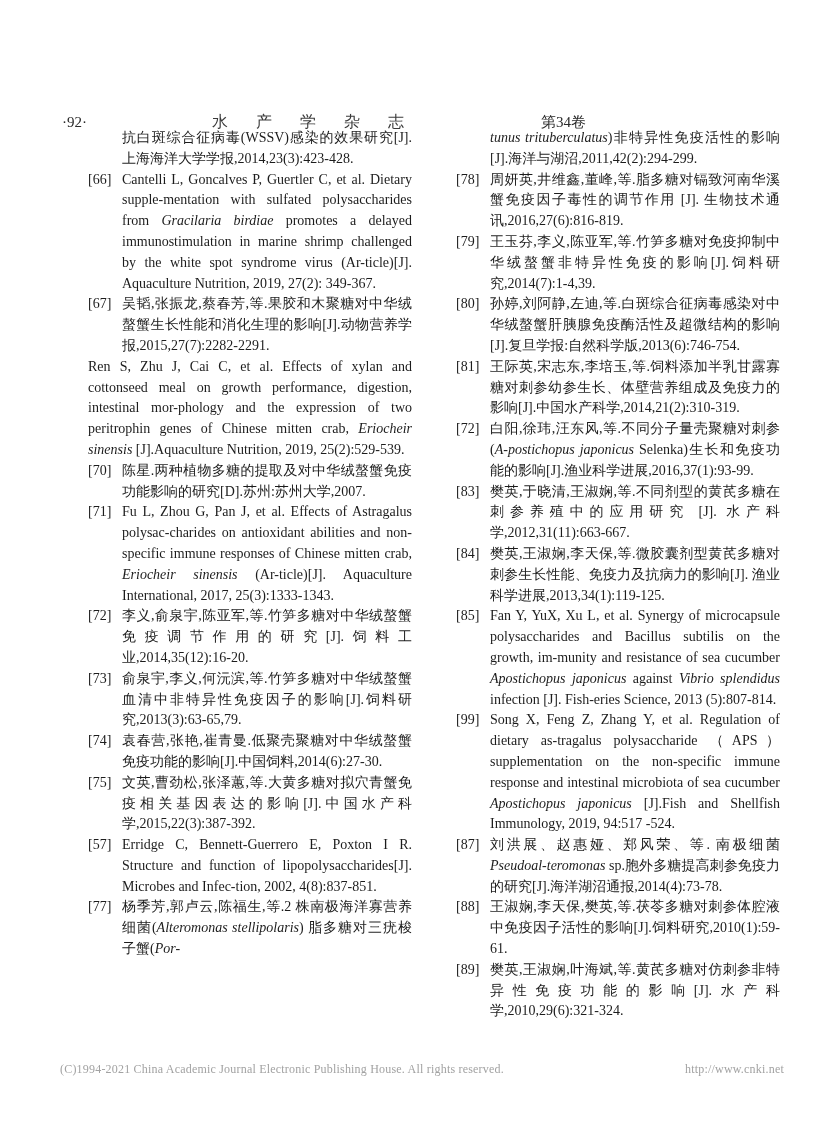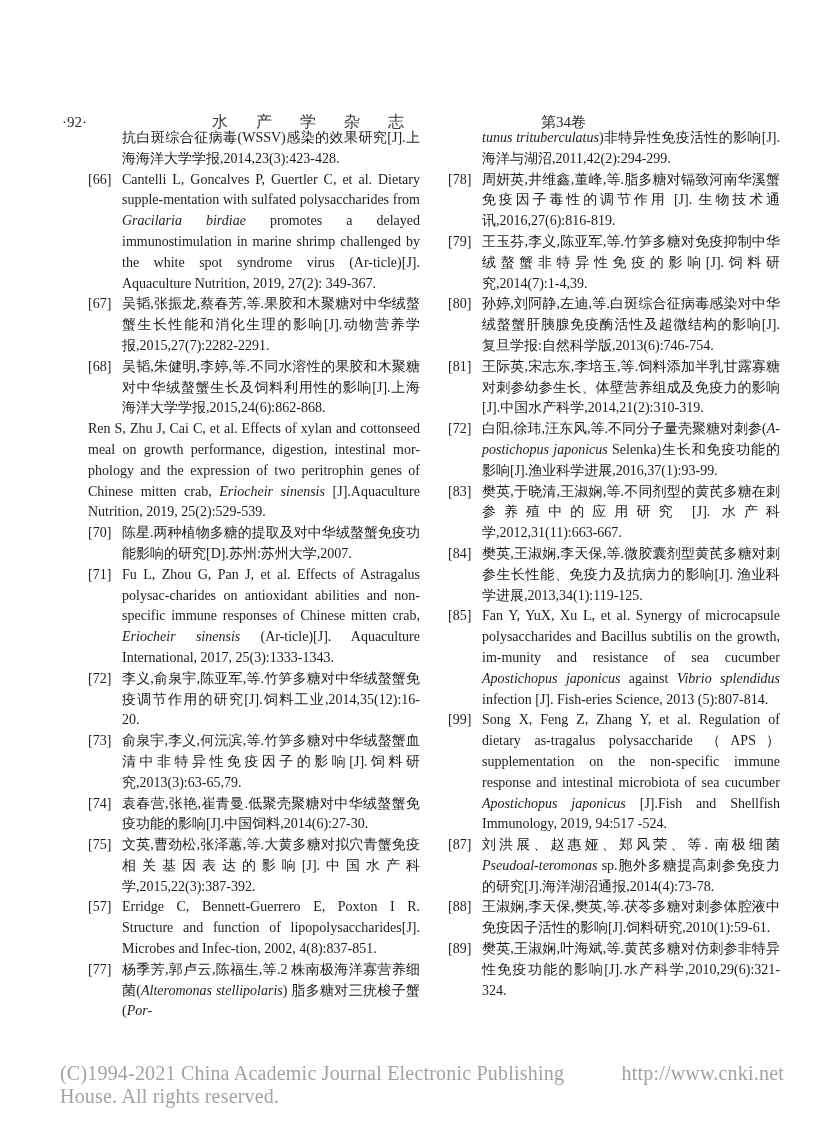--- a/index.html
+++ b/index.html
@@ -14,32 +14,32 @@
 
   .header {
     position: absolute; top: 84px; left: 62px; right: 76px;
     display: flex; justify-content: space-between; align-items: baseline;
     font-size: 15px; color: #2a2a2a;
   }
   .journal-title { letter-spacing: 12px; font-size: 16px; color:#3a3a3a;margin-top:28px; }
 
   .columns {
     position: absolute; top: 128px; left: 88px; width: 692px;
-    display: flex; gap: 28px;
+    display: flex; gap: 44px;
   }
   .col { width: 332px; }
 
   .ref { display: flex; font-size: 14px; line-height: 20.8px; }
   .ref-num { width: 34px; flex-shrink: 0; }
   .ref-text { flex: 1; text-align: justify; }
   .ref-text i { font-style: italic; }
 
   .footer {
     position: absolute; top: 1062px; left: 60px; width: 724px;
-    font-size: 20px; color: #a2a2a2;
+    font-size: 12px; color: #a2a2a2;
     display: flex; justify-content: space-between;
     letter-spacing: 0.2px;
   }
 </style>
 </head>
 <body>
 
 <div class="page">
 
   <div class="header">
@@ -54,24 +54,20 @@
           <span class="ref-num"></span>
           <span class="ref-text">抗白斑综合征病毒(WSSV)感染的效果研究[J].上海海洋大学学报,2014,23(3):423-428.</span>
         </div>
         <div class="ref">
           <span class="ref-num">[66]</span>
           <span class="ref-text">Cantelli L, Goncalves P, Guertler C, et al. Dietary supple-mentation with sulfated polysaccharides from <i>Gracilaria birdiae</i> promotes a delayed immunostimulation in marine shrimp challenged by the white spot syndrome virus (Ar-ticle)[J]. Aquaculture Nutrition, 2019, 27(2): 349-367.</span>
         </div>
         <div class="ref">
           <span class="ref-num">[67]</span>
           <span class="ref-text">吴韬,张振龙,蔡春芳,等.果胶和木聚糖对中华绒螯蟹生长性能和消化生理的影响[J].动物营养学报,2015,27(7):2282-2291.</span>
-        </div>
-        <div class="ref">
-          <span class="ref-num">[68]</span>
-          <span class="ref-text">吴韬,朱健明,李婷,等.不同水溶性的果胶和木聚糖对中华绒螯蟹生长及饲料利用性的影响[J].上海海洋大学学报,2015,24(6):862-868.</span>
         </div>
         <div class="ref">
           <span class="ref-text">Ren S, Zhu J, Cai C, et al. Effects of xylan and cottonseed meal on growth performance, digestion, intestinal mor-phology and the expression of two peritrophin genes of Chinese mitten crab, <i>Eriocheir sinensis</i> [J].Aquaculture Nutrition, 2019, 25(2):529-539.</span>
         </div>
         <div class="ref">
           <span class="ref-num">[70]</span>
           <span class="ref-text">陈星.两种植物多糖的提取及对中华绒螯蟹免疫功能影响的研究[D].苏州:苏州大学,2007.</span>
         </div>
         <div class="ref">
           <span class="ref-num">[71]</span>

